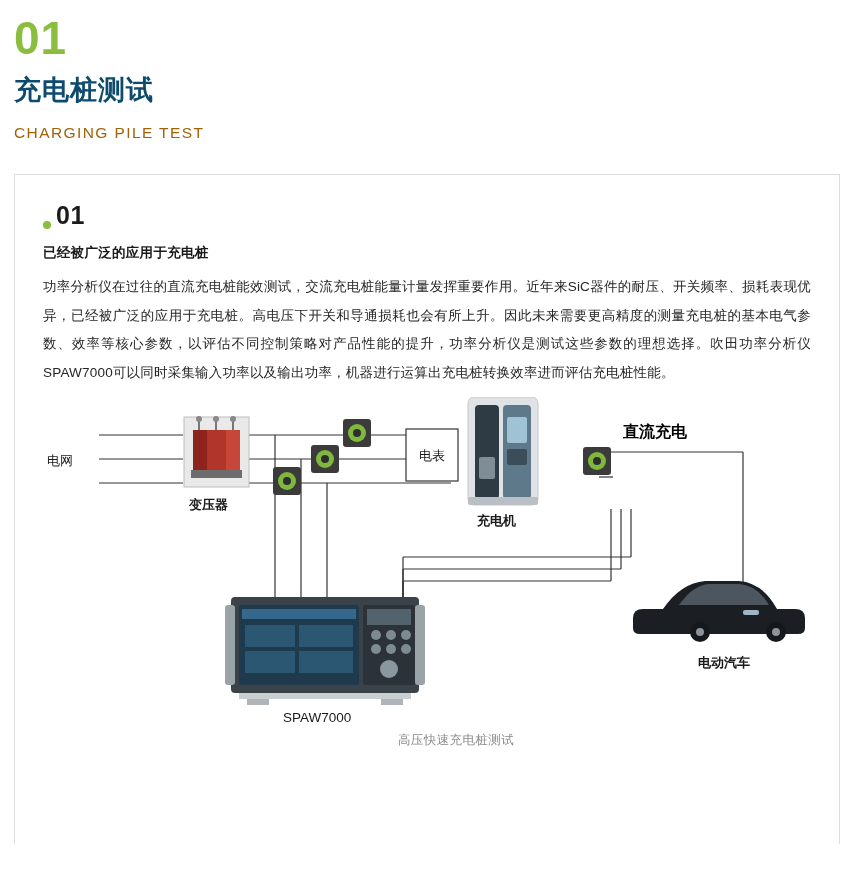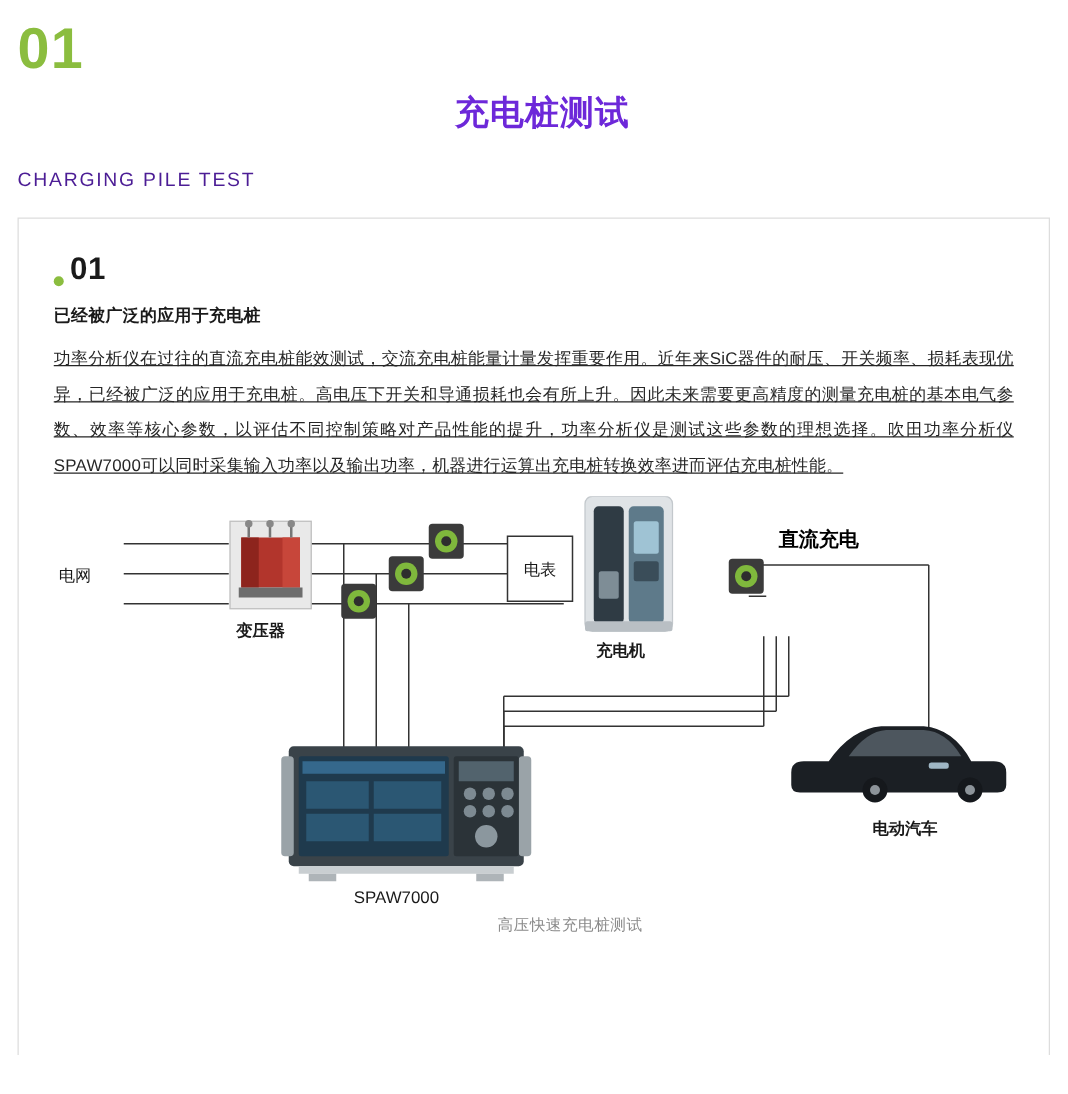--- a/index.html
+++ b/index.html
@@ -24,31 +24,30 @@
   .section-number {
     font-size: 46px;
     font-weight: bold;
     color: #8bbd3f;
     line-height: 1.05;
     letter-spacing: 1px;
   }
   .section-title-cn {
     font-size: 27px;
     font-weight: bold;
-    color: #6d28d9;
+    color: #0c4a6e;
     line-height: 1.5;
     margin-top: 8px;
     letter-spacing: 1px;
-    text-align: center;
   }
   .section-title-en {
     font-size: 15.5px;
-    color: #4c1d95;
+    color: #a16207;
     letter-spacing: 1.4px;
-    margin-top: 25px;
+    margin-top: 13px;
   }
 
   
   .card {
     position: absolute;
     left: 14px;
     top: 174px;
     width: 826px;
     height: 686px;
     border: 1px solid #dddddd;
@@ -84,21 +83,20 @@
     color: #1a1a1a;
     margin-bottom: 11px;
     letter-spacing: 0.3px;
   }
   .body-text {
     font-size: 13.5px;
     color: #262626;
     line-height: 2.12;
     text-align: justify;
     letter-spacing: 0.2px;
-    text-decoration: underline;
   }
 
   
   .diagram-wrap {
     position: relative;
     width: 826px;
     height: 330px;
     margin-top: 10px;
   }
   .diagram-caption {

